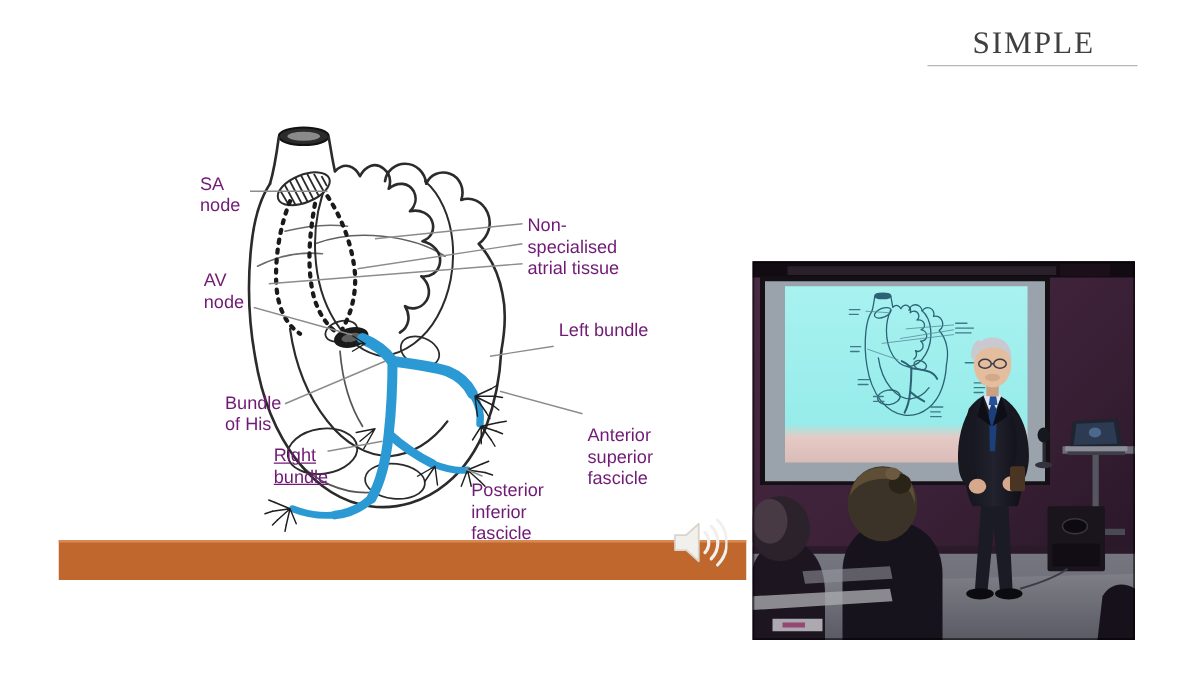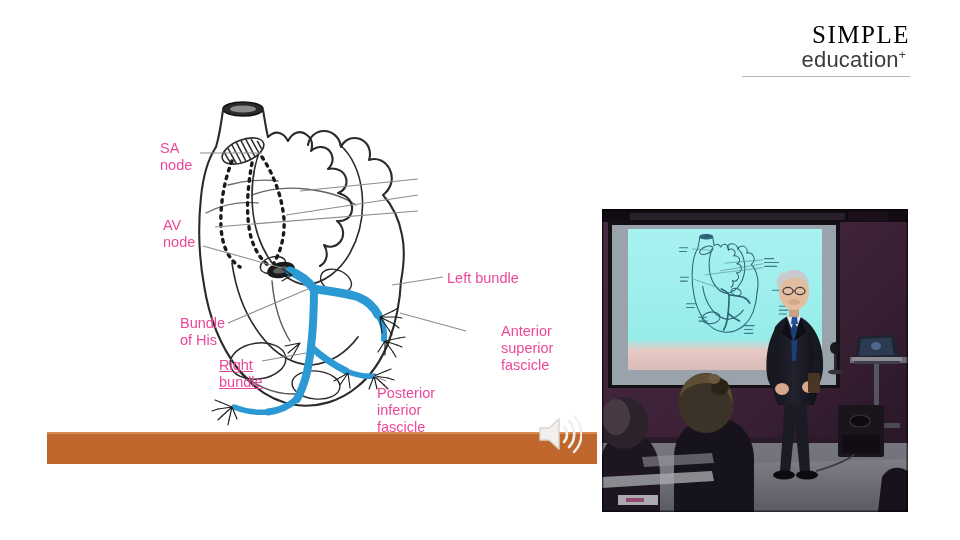--- a/index.html
+++ b/index.html
@@ -20,24 +20,24 @@
     position: absolute;
     left: 742px;
     top: 22px;
     width: 168px;
     text-align: right;
   }
   #logo .simple {
     font-family: "Liberation Serif", serif;
     font-size: 25px;
     letter-spacing: 1.5px;
-    color: #000000;
+    color: #404040;
     line-height: 1.05;
     display: block;
-    text-align: right;
+    text-align: center;
     padding-left: 2px;
   }
   #logo .education {
     font-family: "Liberation Sans", sans-serif;
     font-size: 22px;
     color: #3b3b3b;
     line-height: 1.1;
     display: block;
     text-align: right;
     padding-right: 4px;
@@ -65,30 +65,30 @@
   }
   #diagram-svg {
     position: absolute;
     left: 0;
     top: 0;
   }
   .lbl {
     position: absolute;
     font-family: "Liberation Sans", sans-serif;
     font-size: 14.5px;
-    color: #ec4899;
+    color: #701a75;
     line-height: 1.18;
     white-space: pre-line;
   }
 
   #lbl-sa     { left: 160px; top: 55px; }
   #lbl-av     { left: 163px; top: 132px; }
   #lbl-nonspec{ left: 422px; top: 88px; }
-  #lbl-left   { left: 447px; top: 185px; }
-  #lbl-ant    { left: 470px; top: 238px; margin-left: 31px; }
+  #lbl-left   { left: 447px; top: 172px; }
+  #lbl-ant    { left: 470px; top: 256px; }
   #lbl-bundle { left: 180px; top: 230px; }
   #lbl-right  { left: 219px; top: 272px; text-decoration: underline; }
   #lbl-post   { left: 361px; top: 300px; margin-left: 16px; }
 
   
   #progress-bar {
     position: absolute;
     left: 47px;
     top: 432px;
     width: 550px;
@@ -116,21 +116,20 @@
     overflow: hidden;
     background: #120a12;
   }
   #video-svg { display: block; }
 </style>
 </head>
 <body>
 
 <div id="logo">
   <span class="simple">SIMPLE</span>
-  <span class="education"><span>education</span><span class="plus">+</span></span>
   <div class="rule"></div>
 </div>
 
 <div id="slide">
 
   <svg id="diagram-svg" width="600" height="360" viewBox="0 0 600 360">
     <g fill="none" stroke="#2b2b2b" stroke-width="2.1" stroke-linecap="round" stroke-linejoin="round">
 
       <ellipse cx="243" cy="24" rx="20" ry="7" fill="#2b2b2b" stroke="#111" stroke-width="1.6"></ellipse>
       <ellipse cx="243" cy="24" rx="13" ry="3.6" fill="#8a8a8a" stroke="none"></ellipse>
@@ -285,20 +284,23 @@
       <line x1="262" y1="276" x2="306" y2="268"></line>
 
       <line x1="386" y1="296" x2="372" y2="290"></line>
     </g>
   </svg>
 
   <div class="lbl" id="lbl-sa">SA
 node</div>
   <div class="lbl" id="lbl-av">AV
 node</div>
+  <div class="lbl" id="lbl-nonspec">Non-
+specialised
+atrial tissue</div>
   <div class="lbl" id="lbl-left">Left bundle</div>
   <div class="lbl" id="lbl-ant">Anterior
 superior
 fascicle</div>
   <div class="lbl" id="lbl-bundle">Bundle
 of His</div>
   <div class="lbl" id="lbl-right">Right
 bundle</div>
   <div class="lbl" id="lbl-post">Posterior
 inferior

